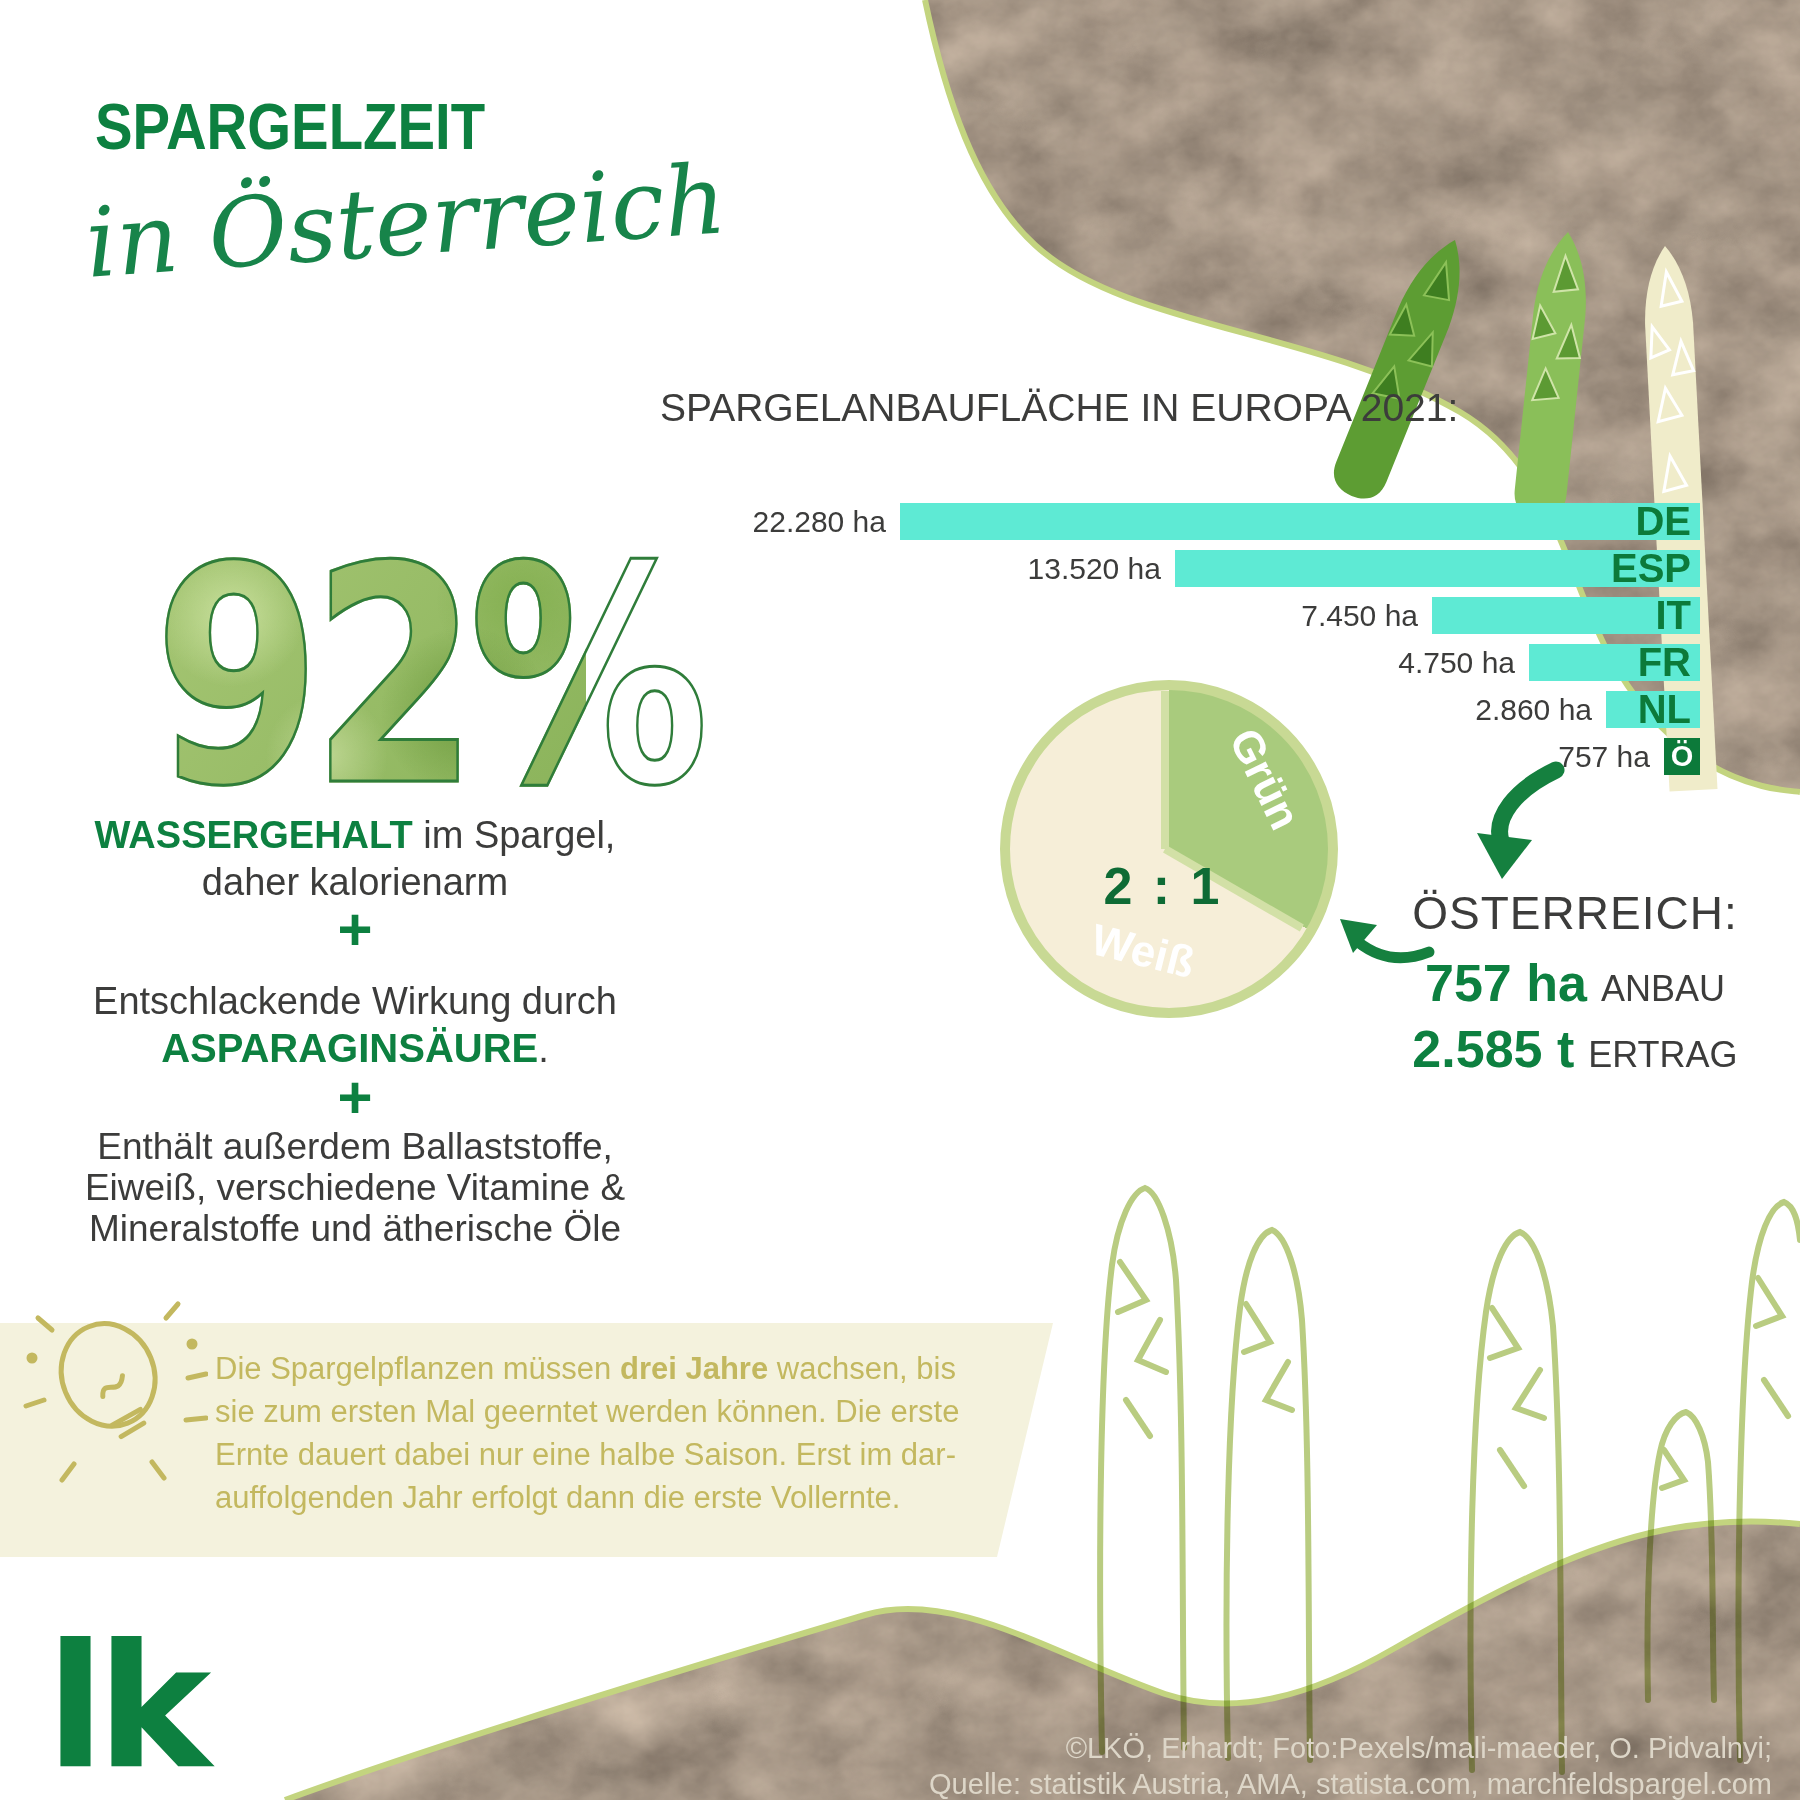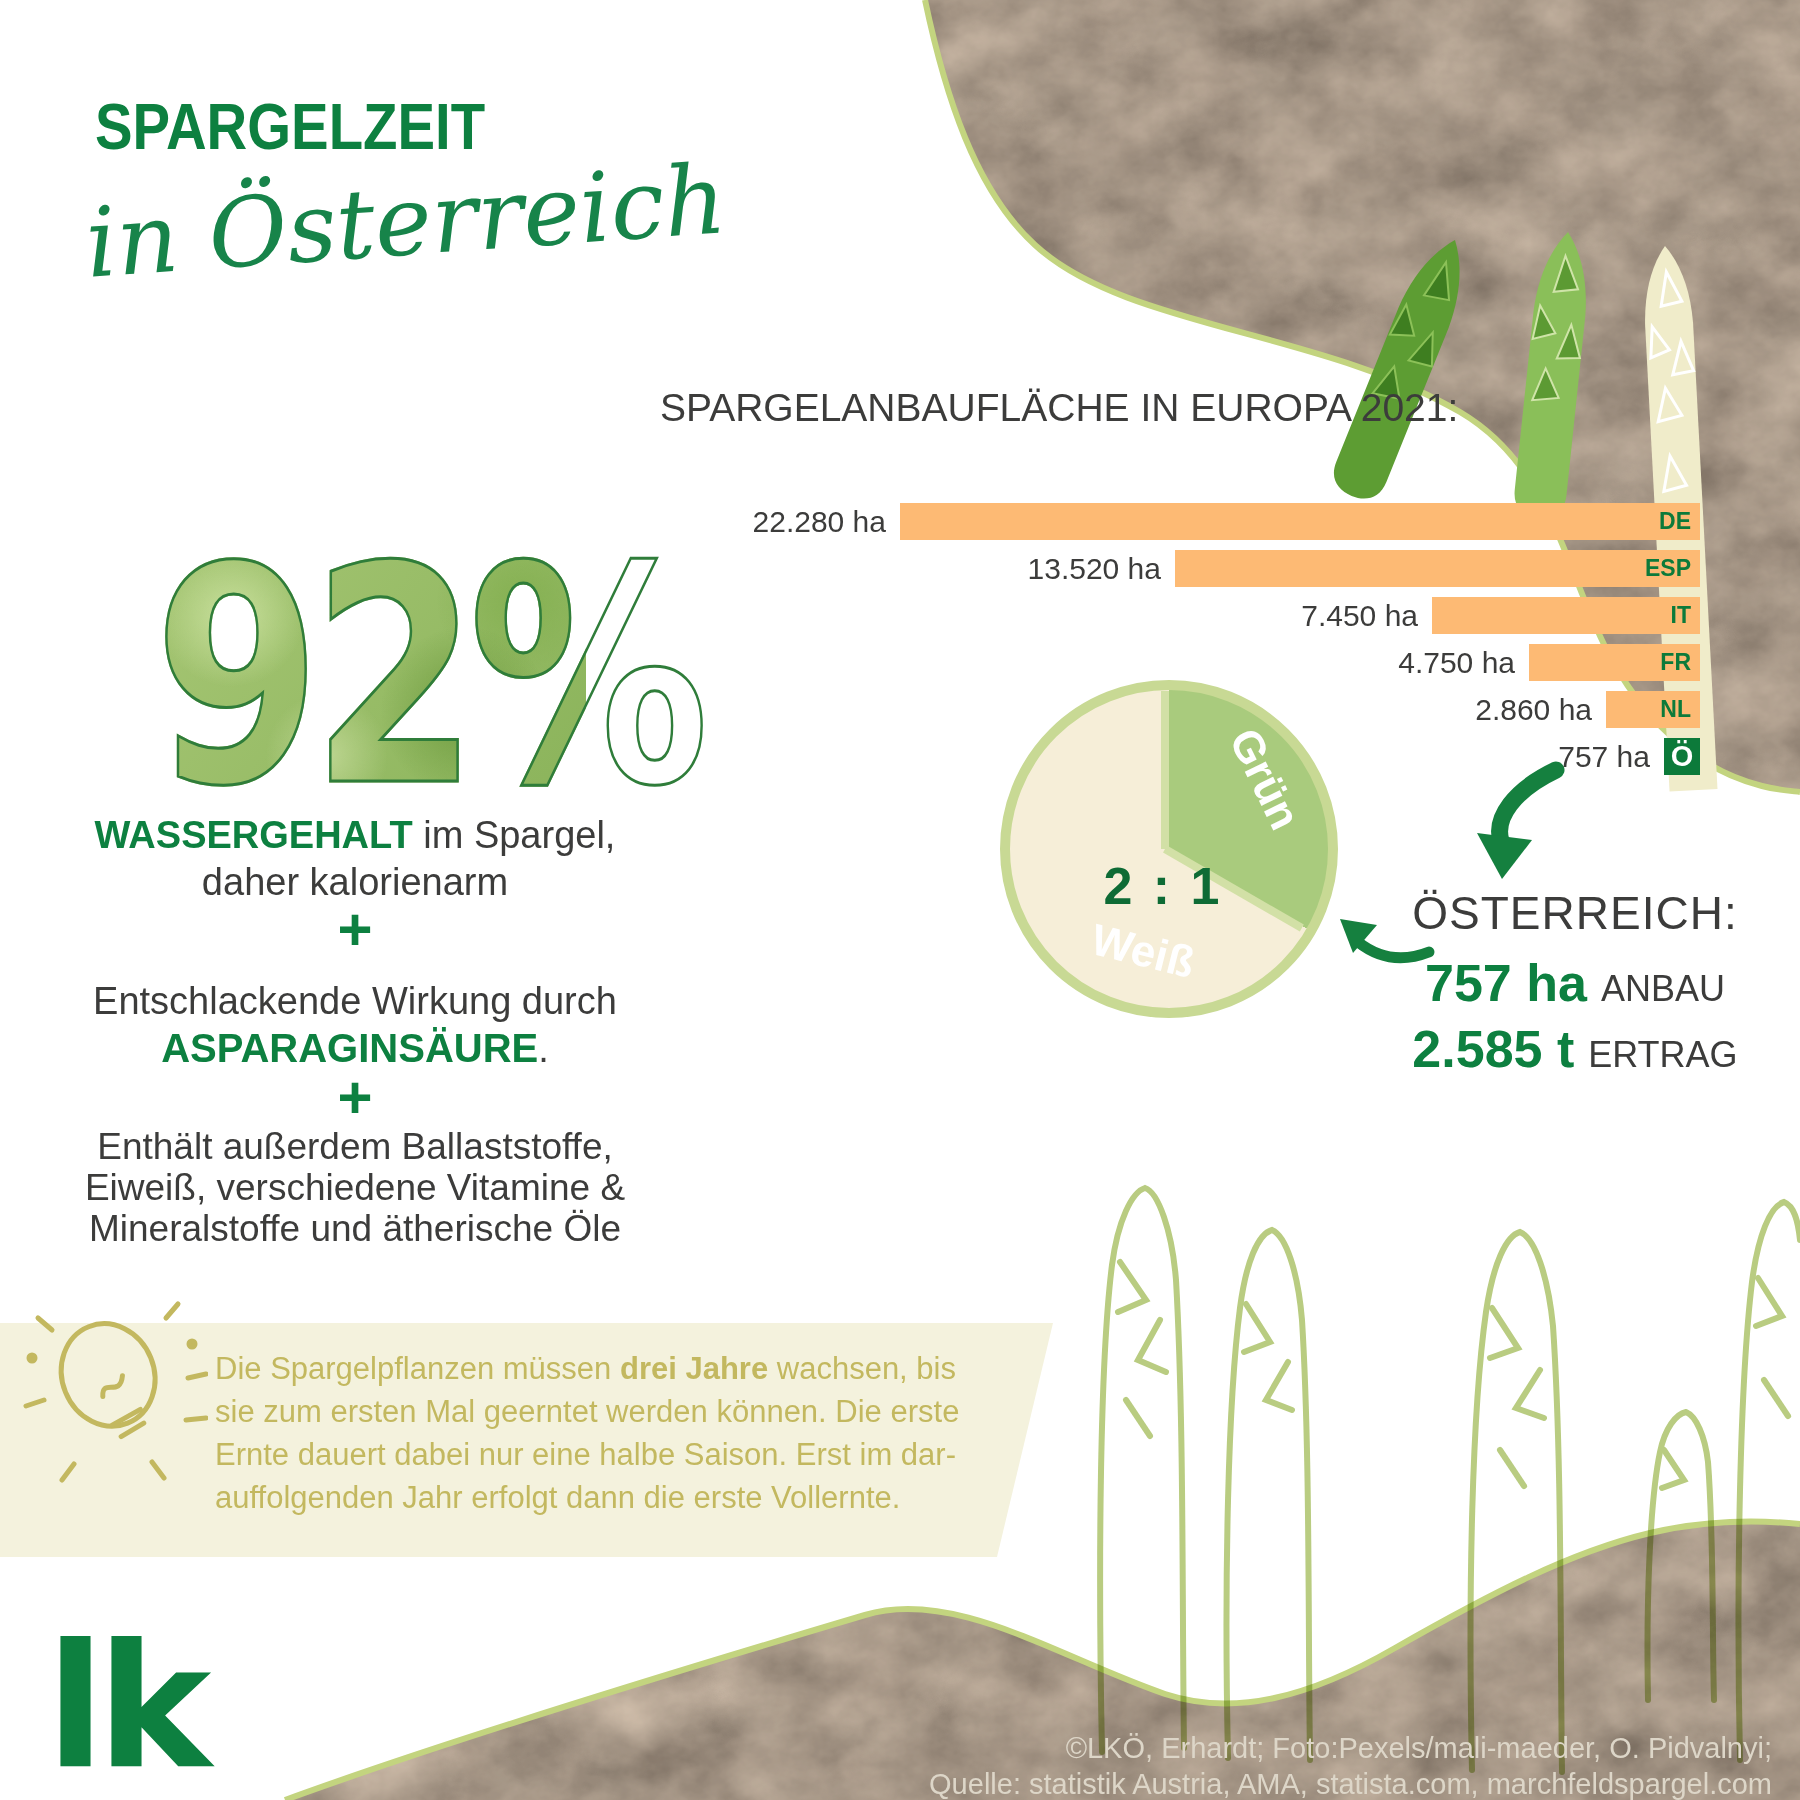--- a/index.html
+++ b/index.html
@@ -32,24 +32,24 @@
   .stat-caption .hl{color:#0d8040;font-weight:bold;}
   .plus{width:570px;left:70px;text-align:center;font-size:60px;font-weight:bold;color:#0d8040;line-height:60px;}
   .plus1{top:900px;} .plus2{top:1068px;}
   .detox{left:70px;top:978px;width:570px;text-align:center;font-size:38px;color:#3c3c3b;line-height:47px;}
   .detox .hl{color:#0d8040;font-weight:bold;font-size:40px;}
   .nutrients{left:70px;top:1126px;width:570px;text-align:center;font-size:37px;color:#3c3c3b;line-height:41px;}
 
   
   .chart-title{left:660px;top:386px;font-size:39px;color:#3c3c3b;white-space:nowrap;letter-spacing:0;}
   #bars{position:absolute;left:900px;top:503px;width:800px;height:290px;z-index:2;}
-  .bar-row{position:absolute;right:0;height:37px;background:#fdba74;}
+  .bar-row{position:absolute;right:0;height:37px;background:#5eead4;}
   .bar-row.oe{background:#0c7a3a;}
   .bar-country{position:absolute;right:9px;top:0;line-height:37px;font-weight:bold;
-      font-size:23px;color:#0c7a3a;}
+      font-size:40px;color:#0c7a3a;}
   .oe .bar-country{color:#ffffff;right:0;width:36px;text-align:center;font-size:29px;}
   .bar-value{position:absolute;right:calc(100% + 14px);top:0;line-height:37px;
       font-size:30px;color:#3c3c3b;white-space:nowrap;}
 
   
   .pie{left:1000px;top:680px;width:318px;height:318px;border:10px solid #c8d994;border-radius:50%;
       background:conic-gradient(from 0deg,#a9cb7d 0deg 120deg,#f6eed8 120deg 360deg);}
   .pie-divider{position:absolute;left:151px;bottom:159px;width:8px;height:158px;
       background:#d2e0a6;transform-origin:50% 100%;}
   .pie-ratio{position:absolute;left:58px;top:118px;width:190px;text-align:center;

